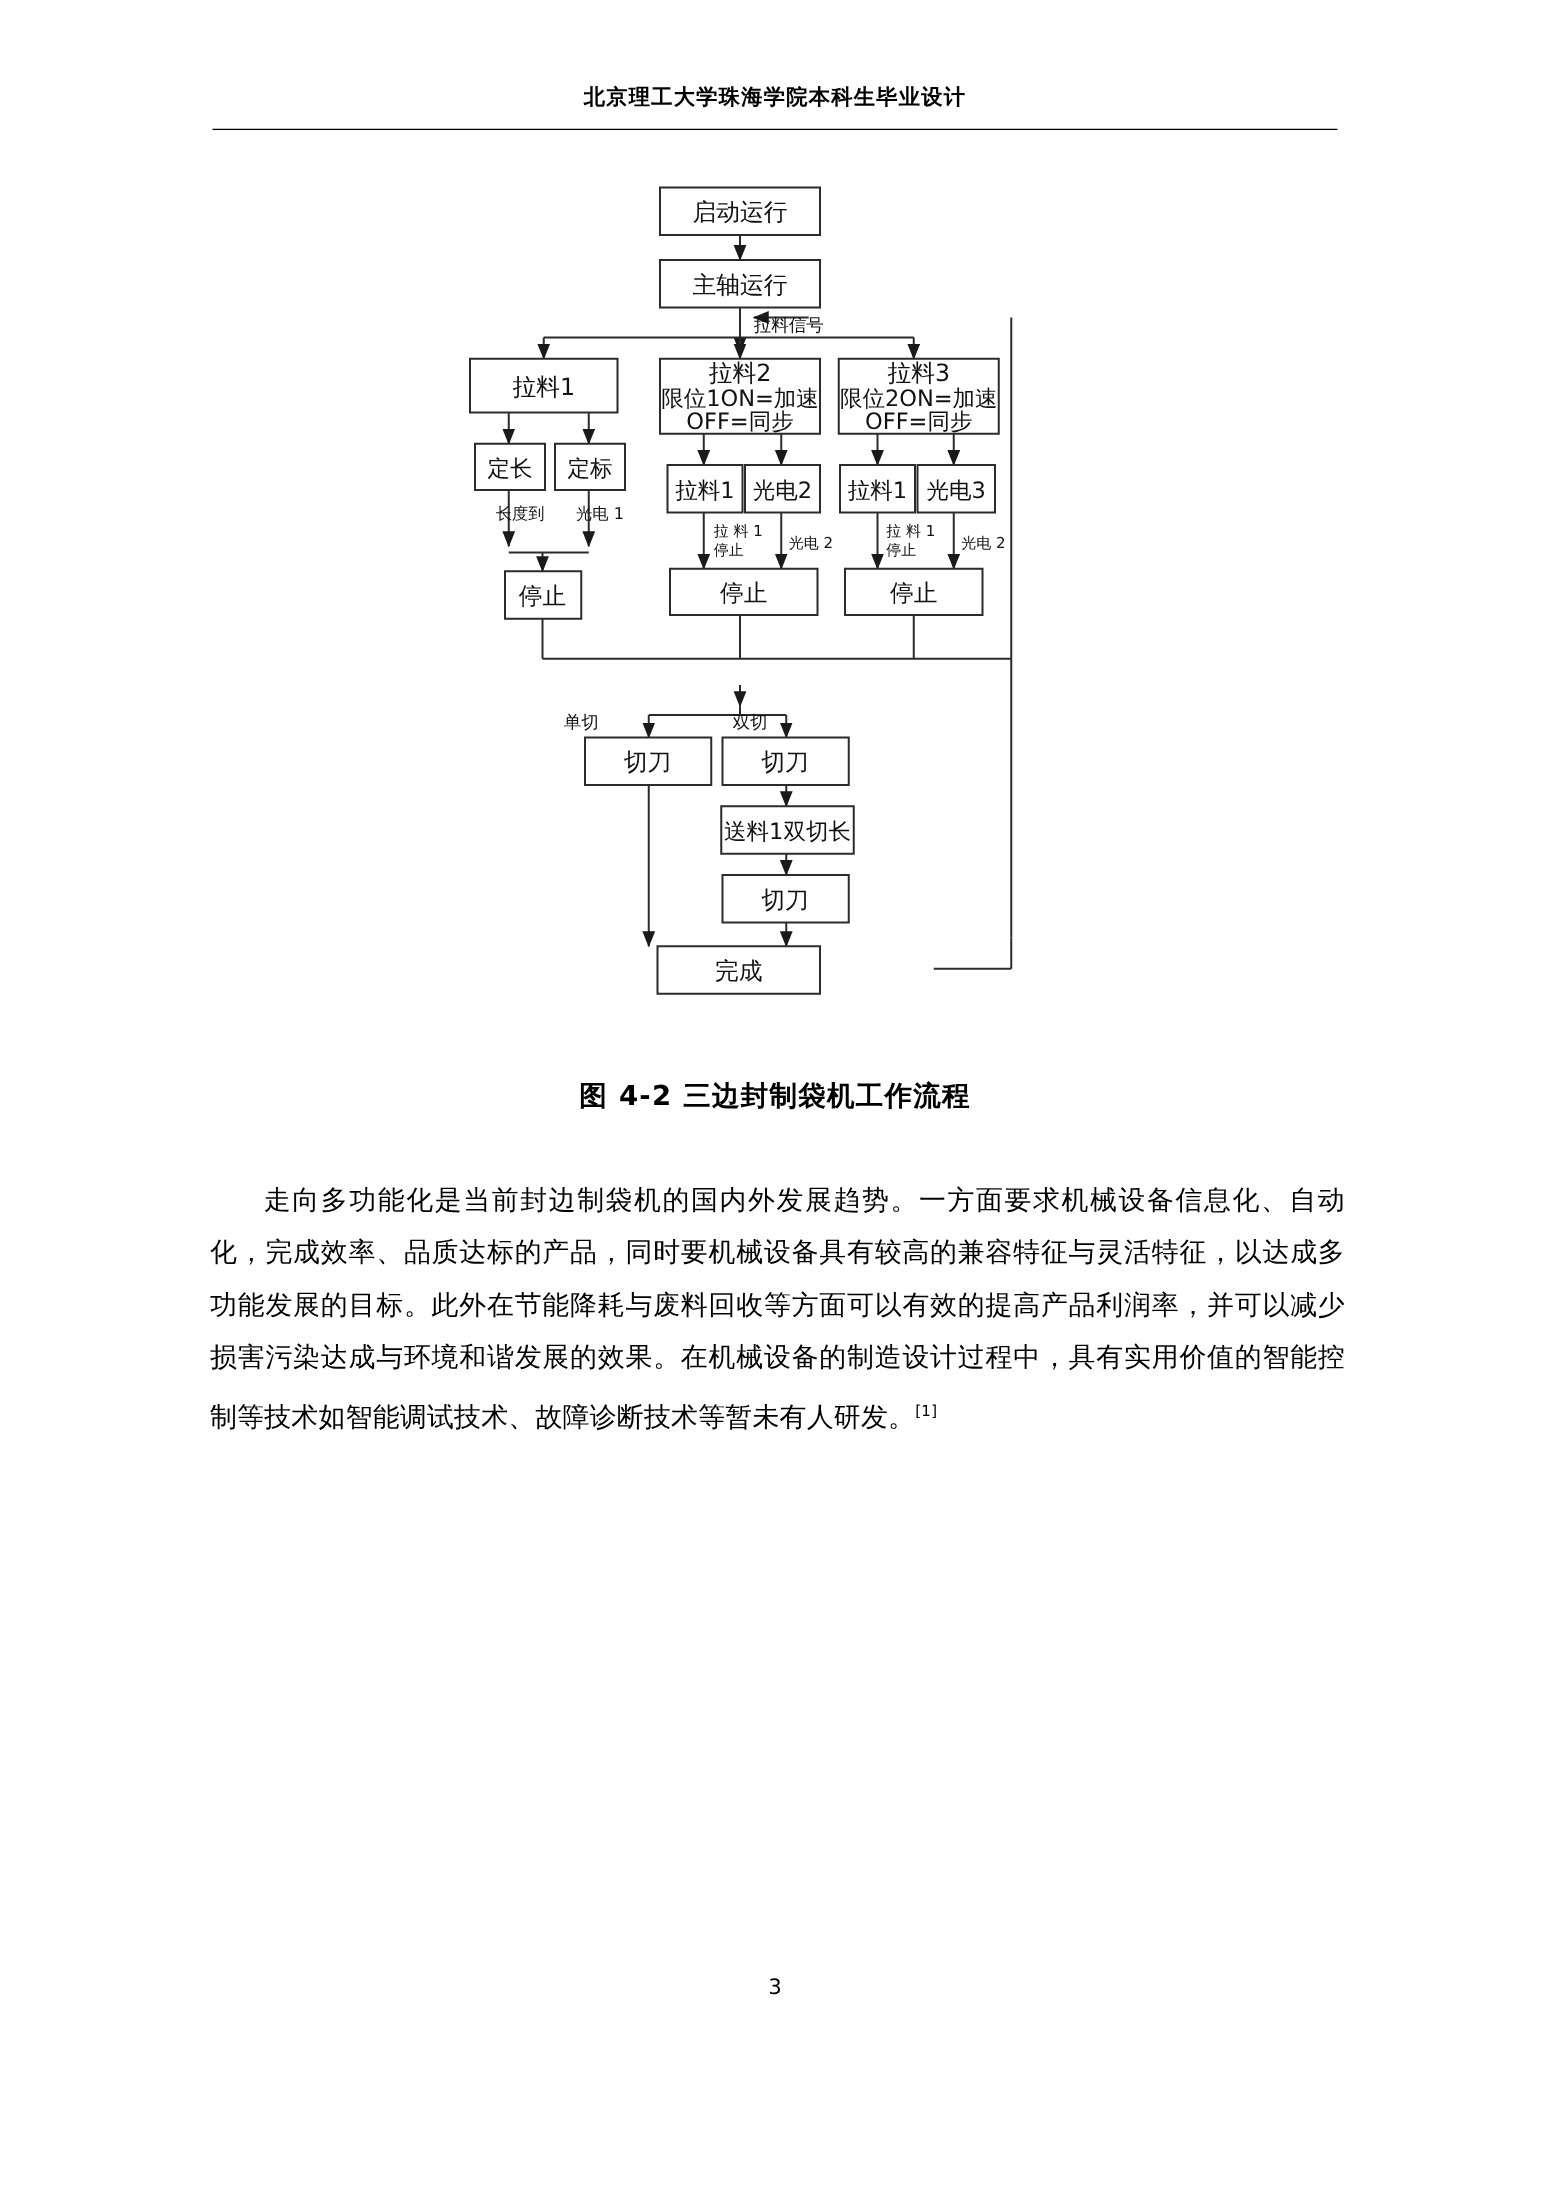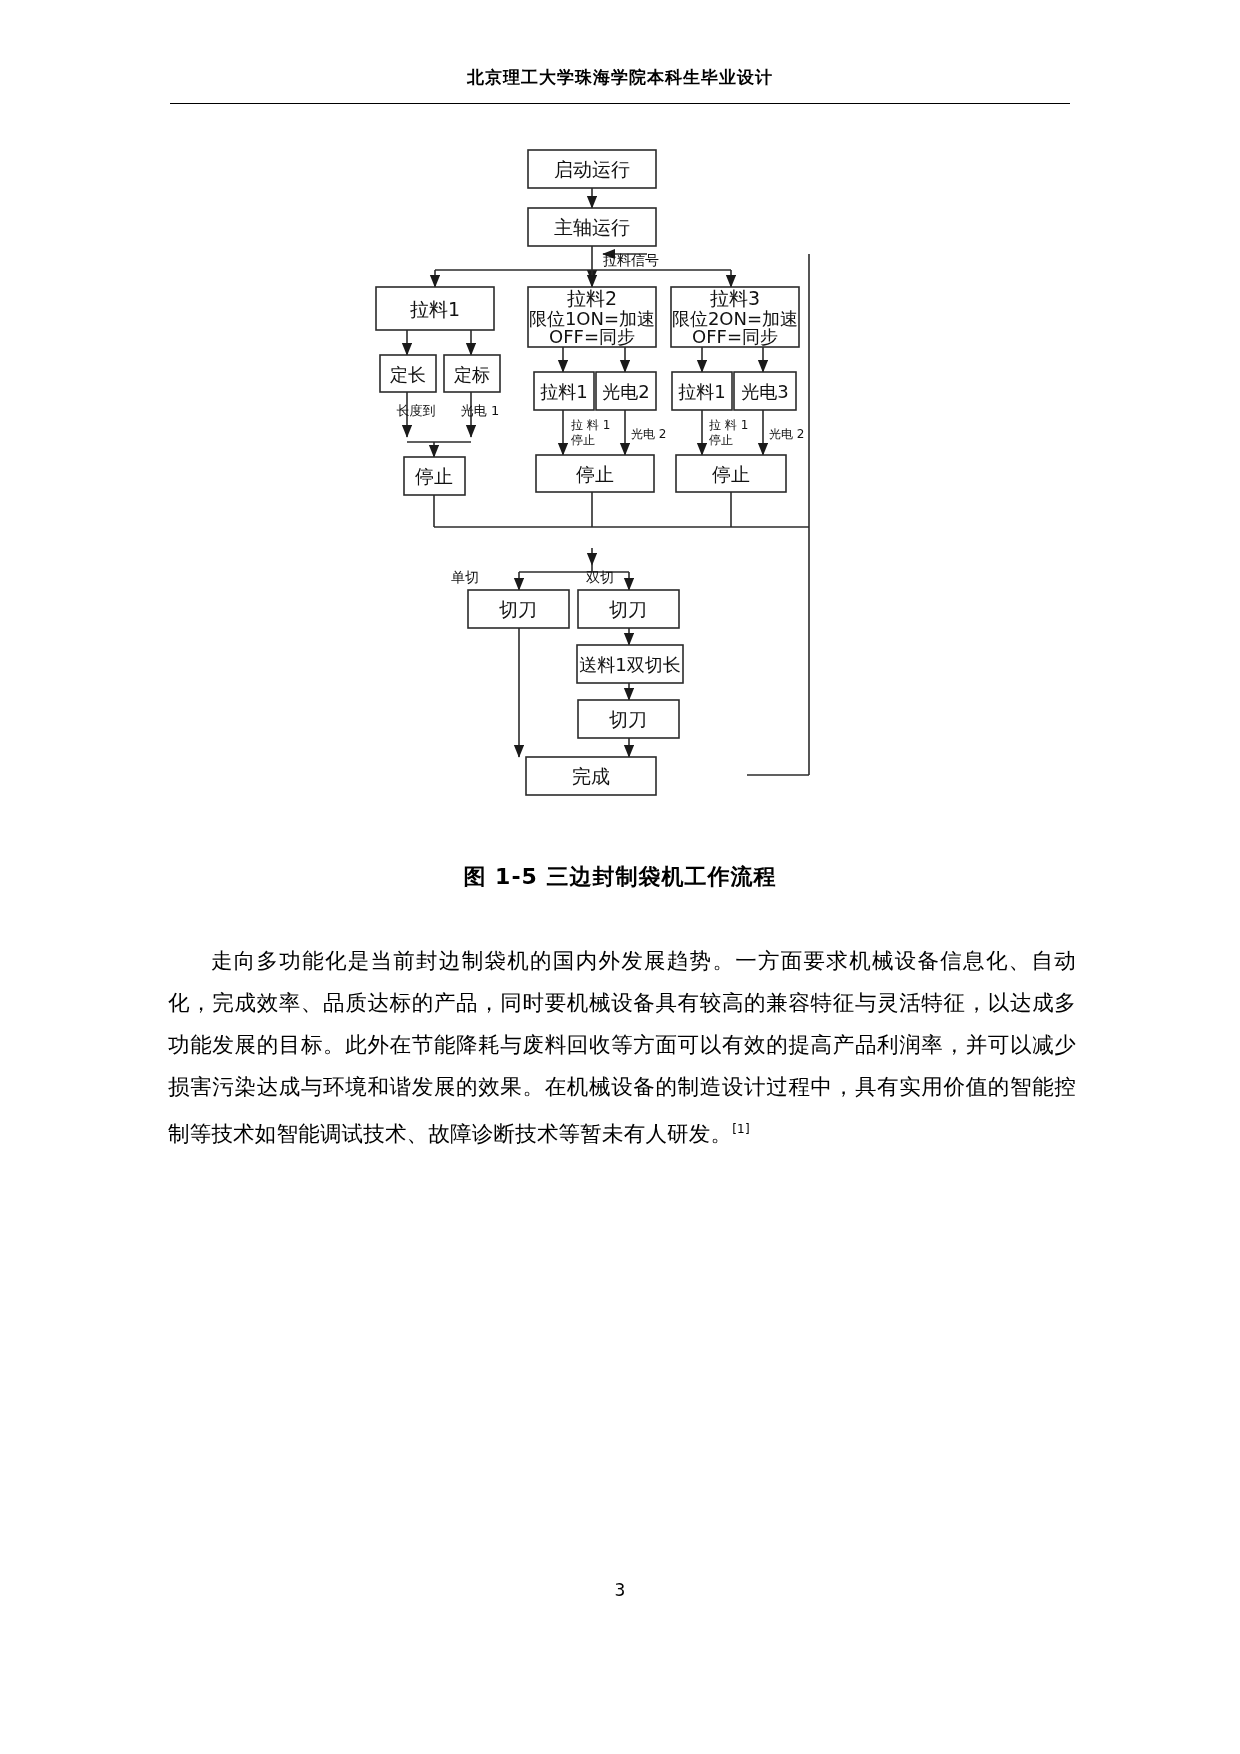--- a/index.html
+++ b/index.html
@@ -204,21 +204,21 @@
         <text x="662" y="299" font-size="12">拉 料 1</text>
         <text x="662" y="314" font-size="12">停止</text>
         <text x="722" y="308" font-size="12">光电 2</text>
 
         <text x="418" y="452" font-size="14" text-anchor="middle">单切</text>
         <text x="553" y="452" font-size="14" text-anchor="middle">双切</text>
       </g>
     </svg>
   </div>
 
-  <div class="cap">图 1-5 三边封制袋机工作流程</div>
+  <div class="cap">图 4-2 三边封制袋机工作流程</div>
 
   <div class="body">
     <p class="para"><span>走向多功能化是当前封边制袋机的国内外发展趋势。一方面要求机械设备信息化、自动化，完成效率、品质达标的产品，同时要机械设备具有较高的兼容特征与灵活特征，以达成多功能发展的目标。此外在节能降耗与废料回收等方面可以有效的提高产品利润率，并可以减少损害污染达成与环境和谐发展的效果。在机械设备的制造设计过程中，具有实用价值的智能控制等技术如智能调试技术、故障诊断技术等暂未有人研发。</span><span class="sup">[1]</span></p>
   </div>
 
   <div class="pagenum">3</div>
 
 </div>
 
 </body></html>

